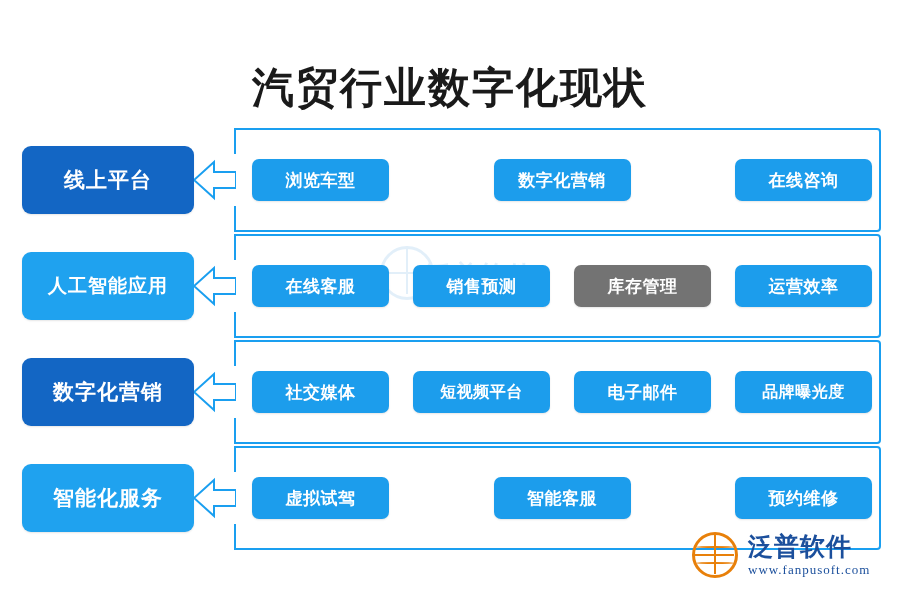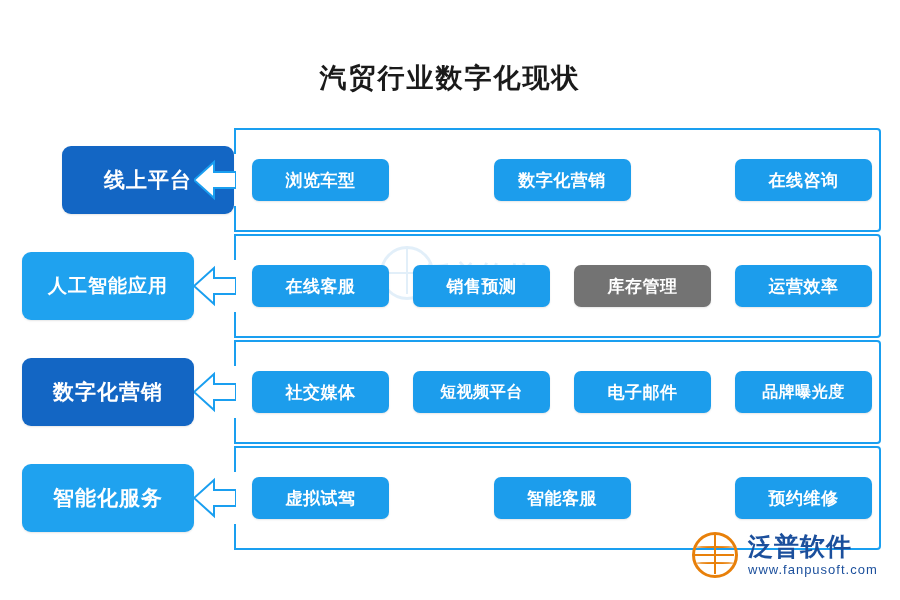--- a/index.html
+++ b/index.html
@@ -18,21 +18,21 @@
     position: relative;
     width: 900px;
     height: 600px;
   }
   .title {
     position: absolute;
     top: 60px;
     left: 0;
     width: 900px;
     text-align: center;
-    font-size: 27px;
+    font-size: 42px;
     font-weight: bold;
     color: #1a1a1a;
     letter-spacing: 2px;
     font-family: Liberation Sans, sans-serif;
   }
   
   .watermark {
     position: absolute;
     left: 380px;
     top: 240px;
@@ -228,37 +228,37 @@
     font-family: "Liberation Serif", serif;
     letter-spacing: 1px;
   }
   .logo .domain {
     position: absolute;
     left: 56px;
     top: 32px;
     font-size: 13px;
     color: #1b4f9c;
     letter-spacing: 1px;
-    font-family: Liberation Sans, sans-serif;
+    font-family: Liberation Serif, serif;
   }
 </style>
 </head>
 <body>
 
 <div class="page">
 
   <div class="title">汽贸行业数字化现状</div>
 
   <div class="watermark">
     <div class="wm-globe"></div>
     <div class="wm-text">泛普软件</div>
   </div>
 
   <div class="row" style="top:146px;">
-    <div class="cat-box" style="background:#1366c4;margin-left:40px;">
+    <div class="cat-box" style="background:#1366c4;">
       <span>线上平台</span>
     </div>
     <div class="arrow">
       <svg width="42" height="44" viewBox="0 0 42 44">
         <polygon points="0,22 20,4 20,14 42,14 42,30 20,30 20,40" fill="#ffffff" stroke="#1a9ff0" stroke-width="2"></polygon>
       </svg>
     </div>
     <div class="bracket">
       <div class="stub-top"></div>
       <div class="stub-bot"></div>

